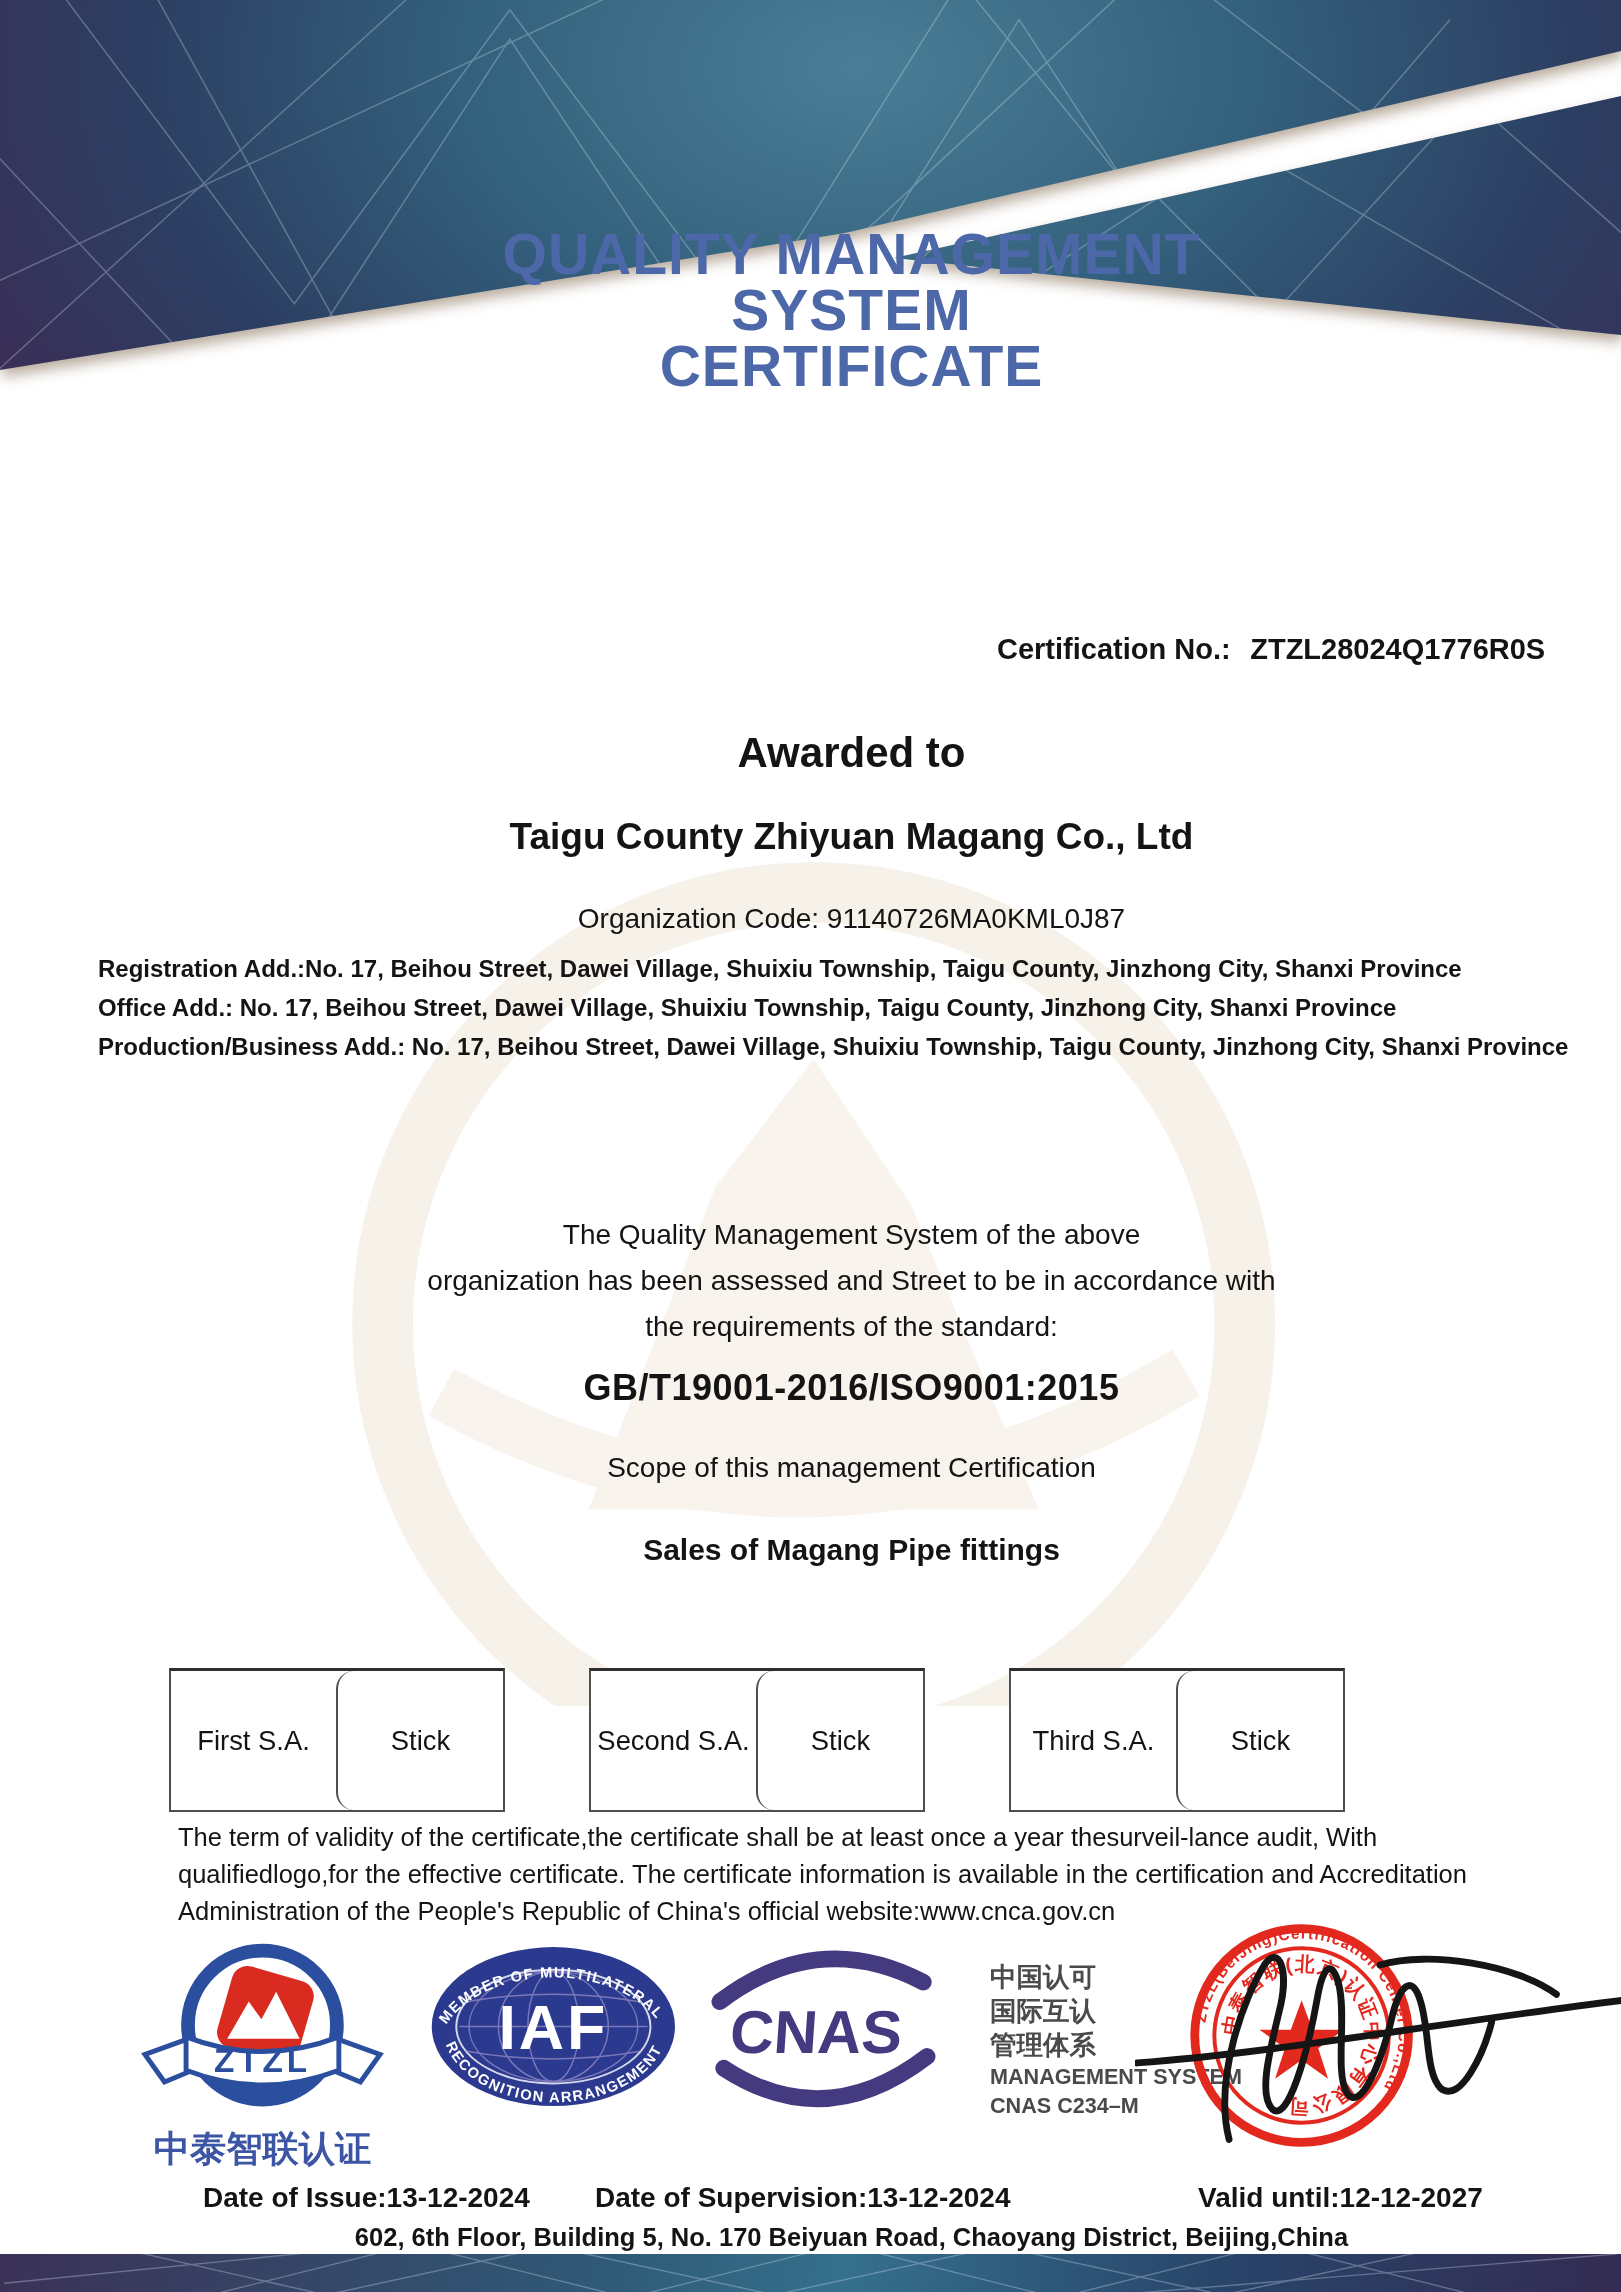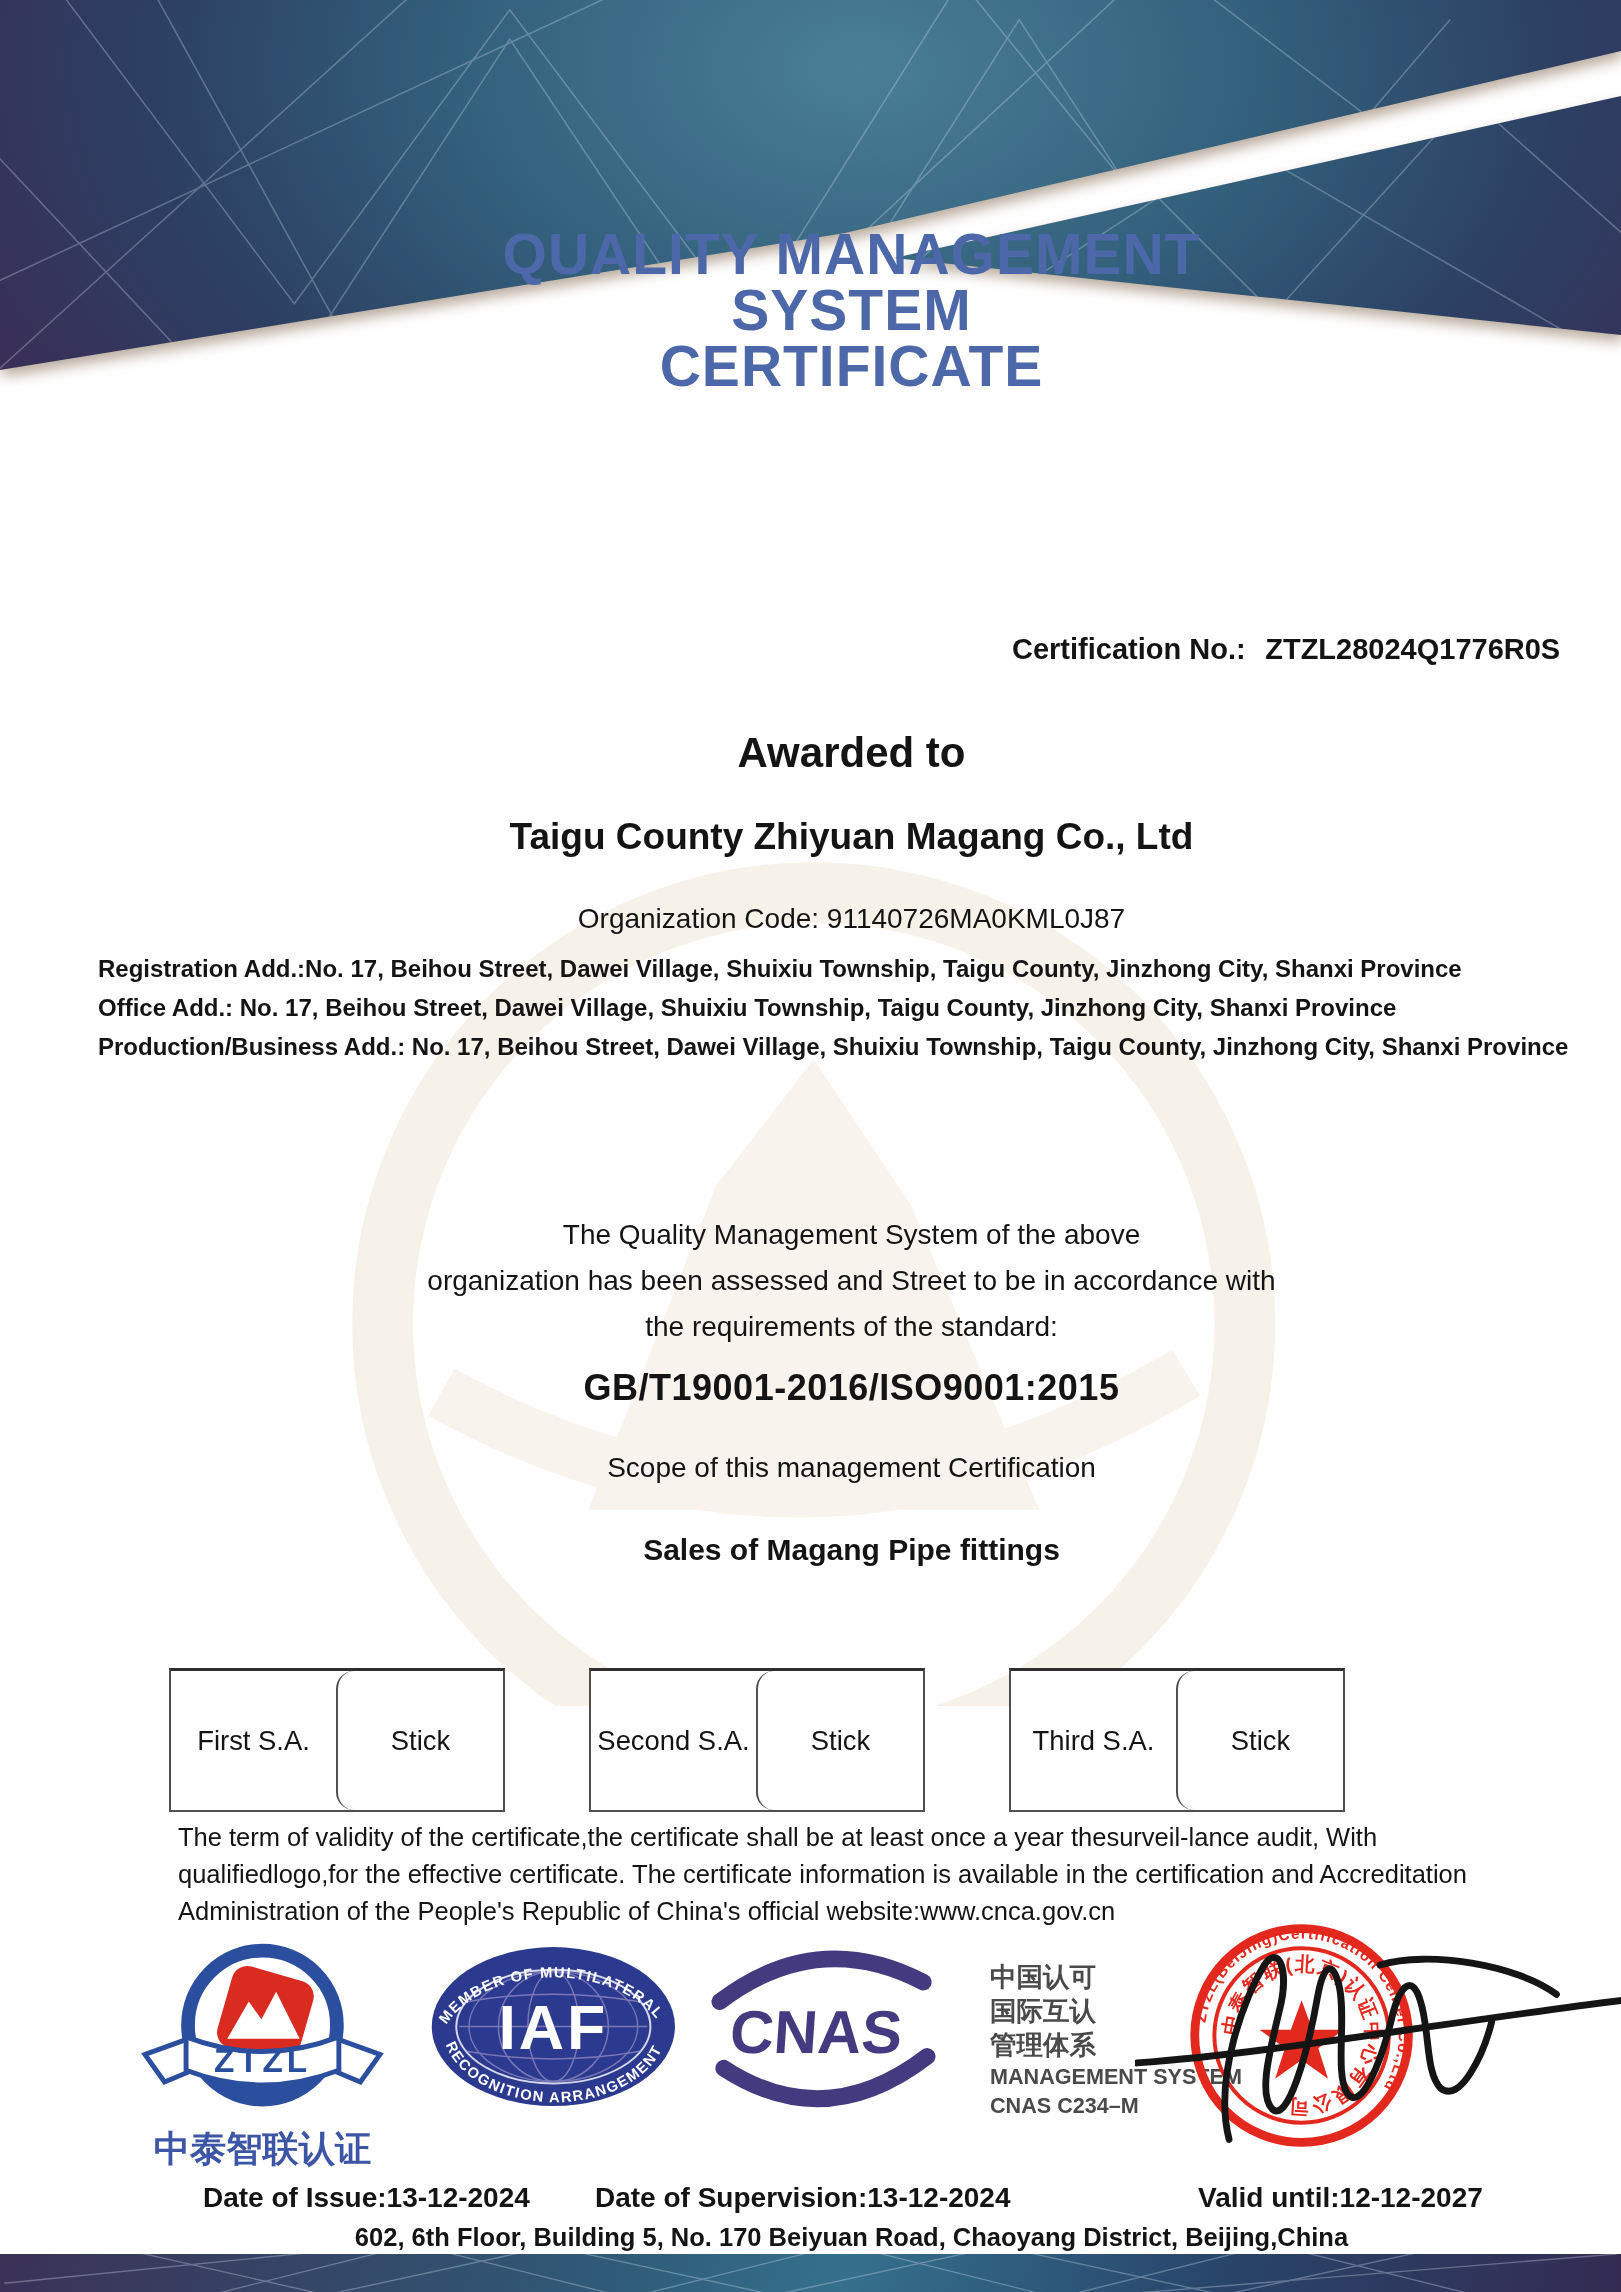--- a/index.html
+++ b/index.html
@@ -17,21 +17,21 @@
   .hdr-b { clip-path:polygon(894px 258px,1621px 96px,1621px 335px); }
   .hdr-shape svg { position:absolute; inset:0; }
   .band { position:absolute; left:0; bottom:0; width:1621px; height:39px; z-index:2;
     background:linear-gradient(100deg,#3b3157 0%,#2f5b78 38%,#35708c 52%,#28456a 75%,#342b53 100%); overflow:hidden; }
   
   .watermark { position:absolute; left:265px; top:765px; z-index:0; opacity:.62; }
   
   .abs { position:absolute; z-index:3;padding-left:41px; }
   .ctr { left:0; width:100%; text-align:center; }
   .title { top:226px; color:#4d68a8; font-weight:bold; font-size:57px; line-height:56px; letter-spacing:1px; }
-  .cert-line { top:633px; left:956px; font-size:29px; font-weight:bold;margin-left:15px; }
+  .cert-line { top:633px; left:956px; font-size:29px; font-weight:bold; }
   .cert-line .val { margin-left:19.6px; }
   .awarded { top:729px; font-size:42px; font-weight:bold; }
   .company { top:816px; font-size:37px; font-weight:bold; }
   .orgcode { top:903px; font-size:28px; }
   .addresses { top:949px; left:57px; width:1551px; font-size:24px; line-height:39px; font-weight:bold; }
   .statement { top:1212px; font-size:28px; line-height:46px; }
   .standard { top:1367px; font-size:36px; font-weight:bold; letter-spacing:0.5px; }
   .scope-label { top:1452px; font-size:28px; }
   .scope-value { top:1533px; font-size:30px; font-weight:bold; }
   

